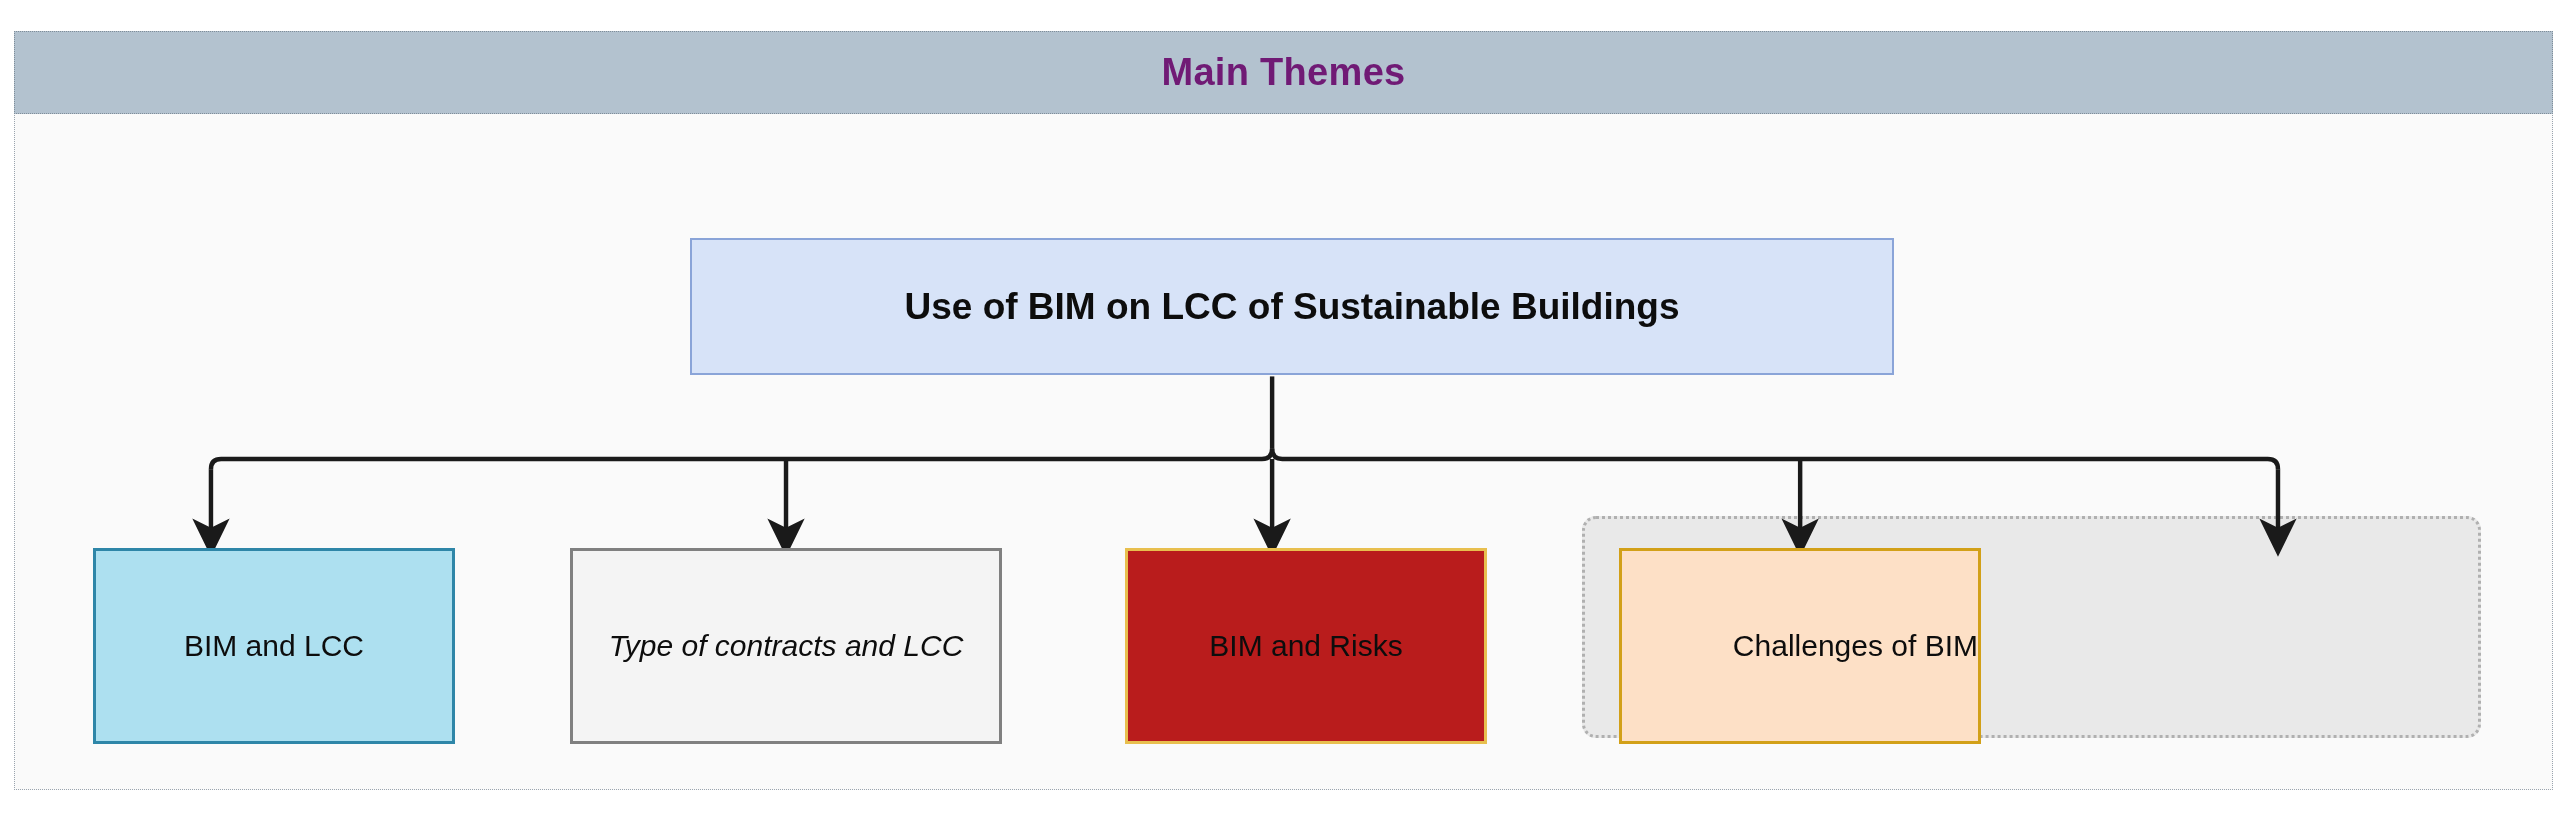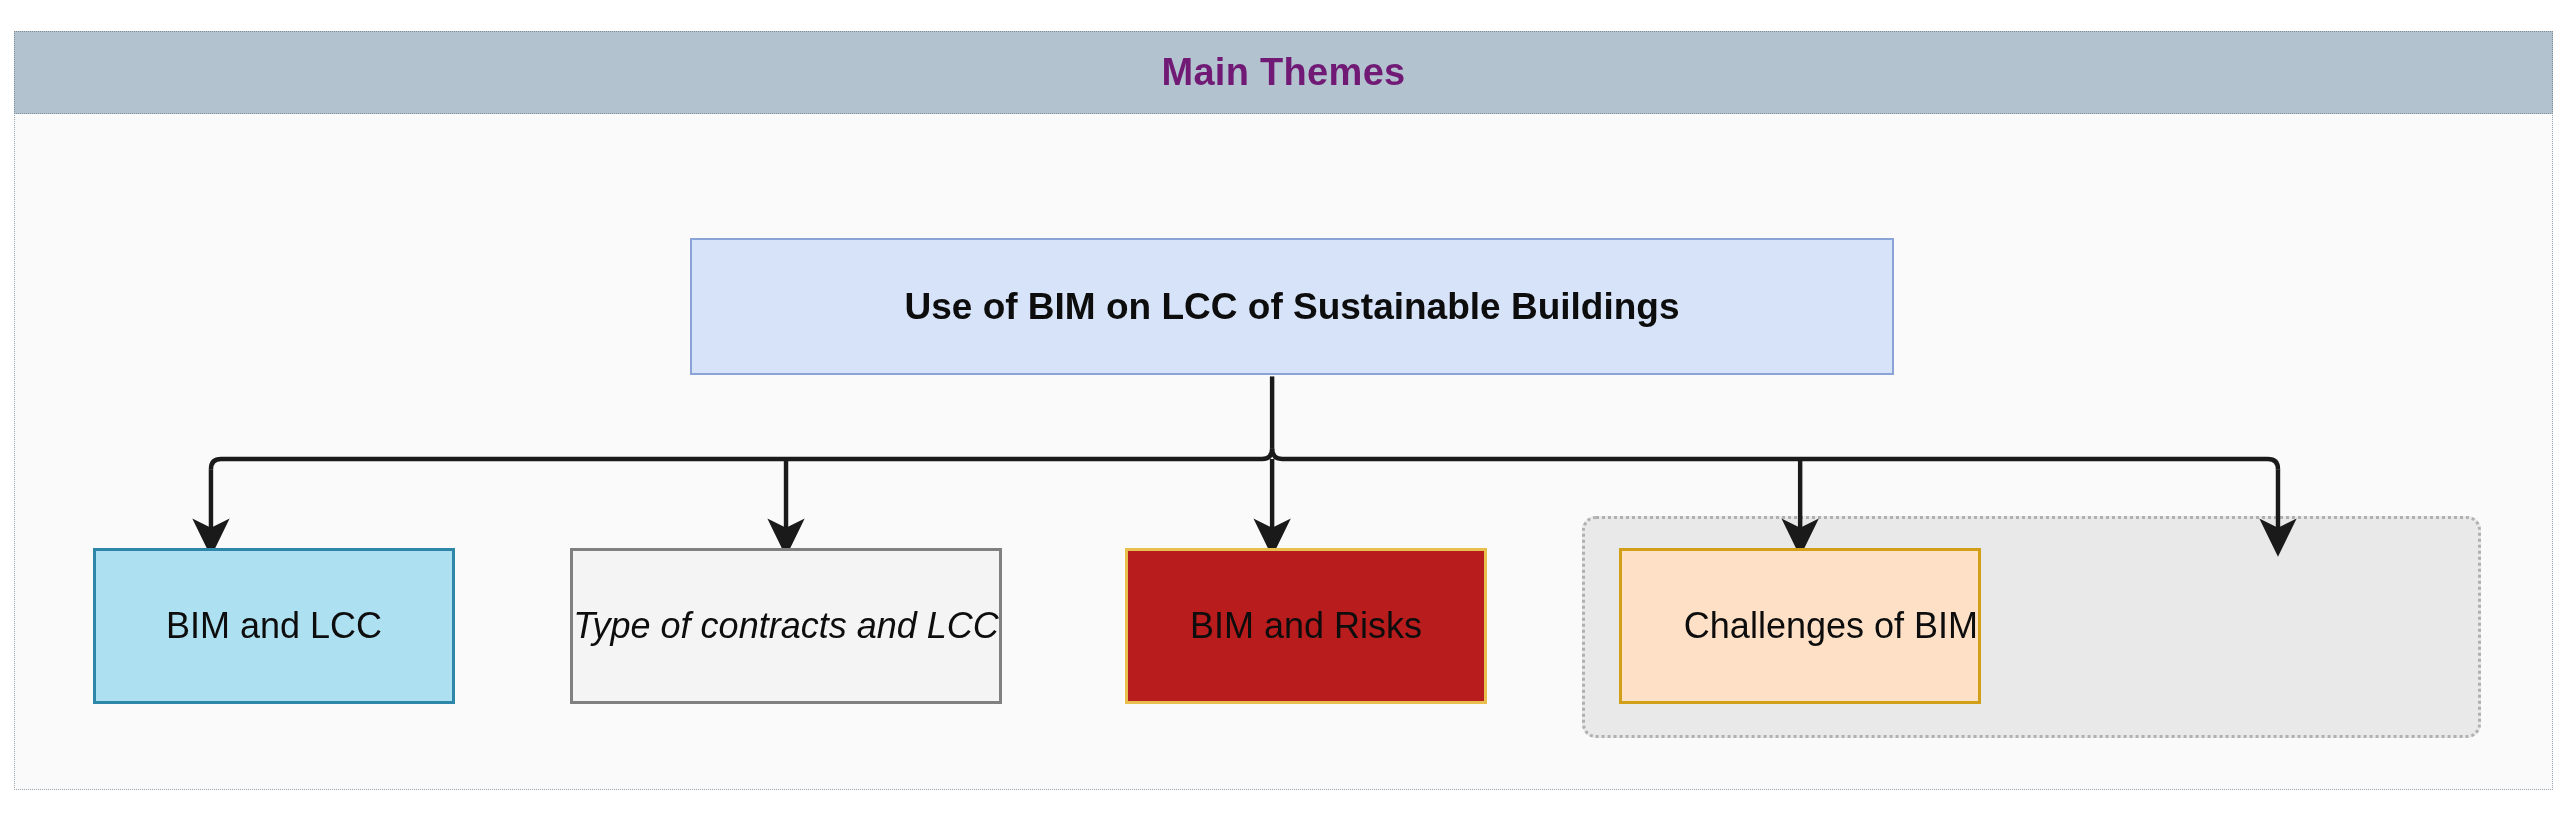--- a/index.html
+++ b/index.html
@@ -82,22 +82,22 @@
     height: 137px;
     background: #d7e3f8;
     border: 2.5px solid #8aa4d8;
     font-size: 37px;
     font-weight: bold;
     margin-left: 20px;
   }
 
   
   .node-leaf {
-    height: 156px;
-    font-size: 36px;
+    height: 196px;
+    font-size: 30px;
     font-weight: normal;
     top: 548px;
   }
 
   .leaf-0 {
     left: 93px;
     width: 362px;
     background: #ade0f0;
     border: 3.8px solid #2e86a8;
   }

